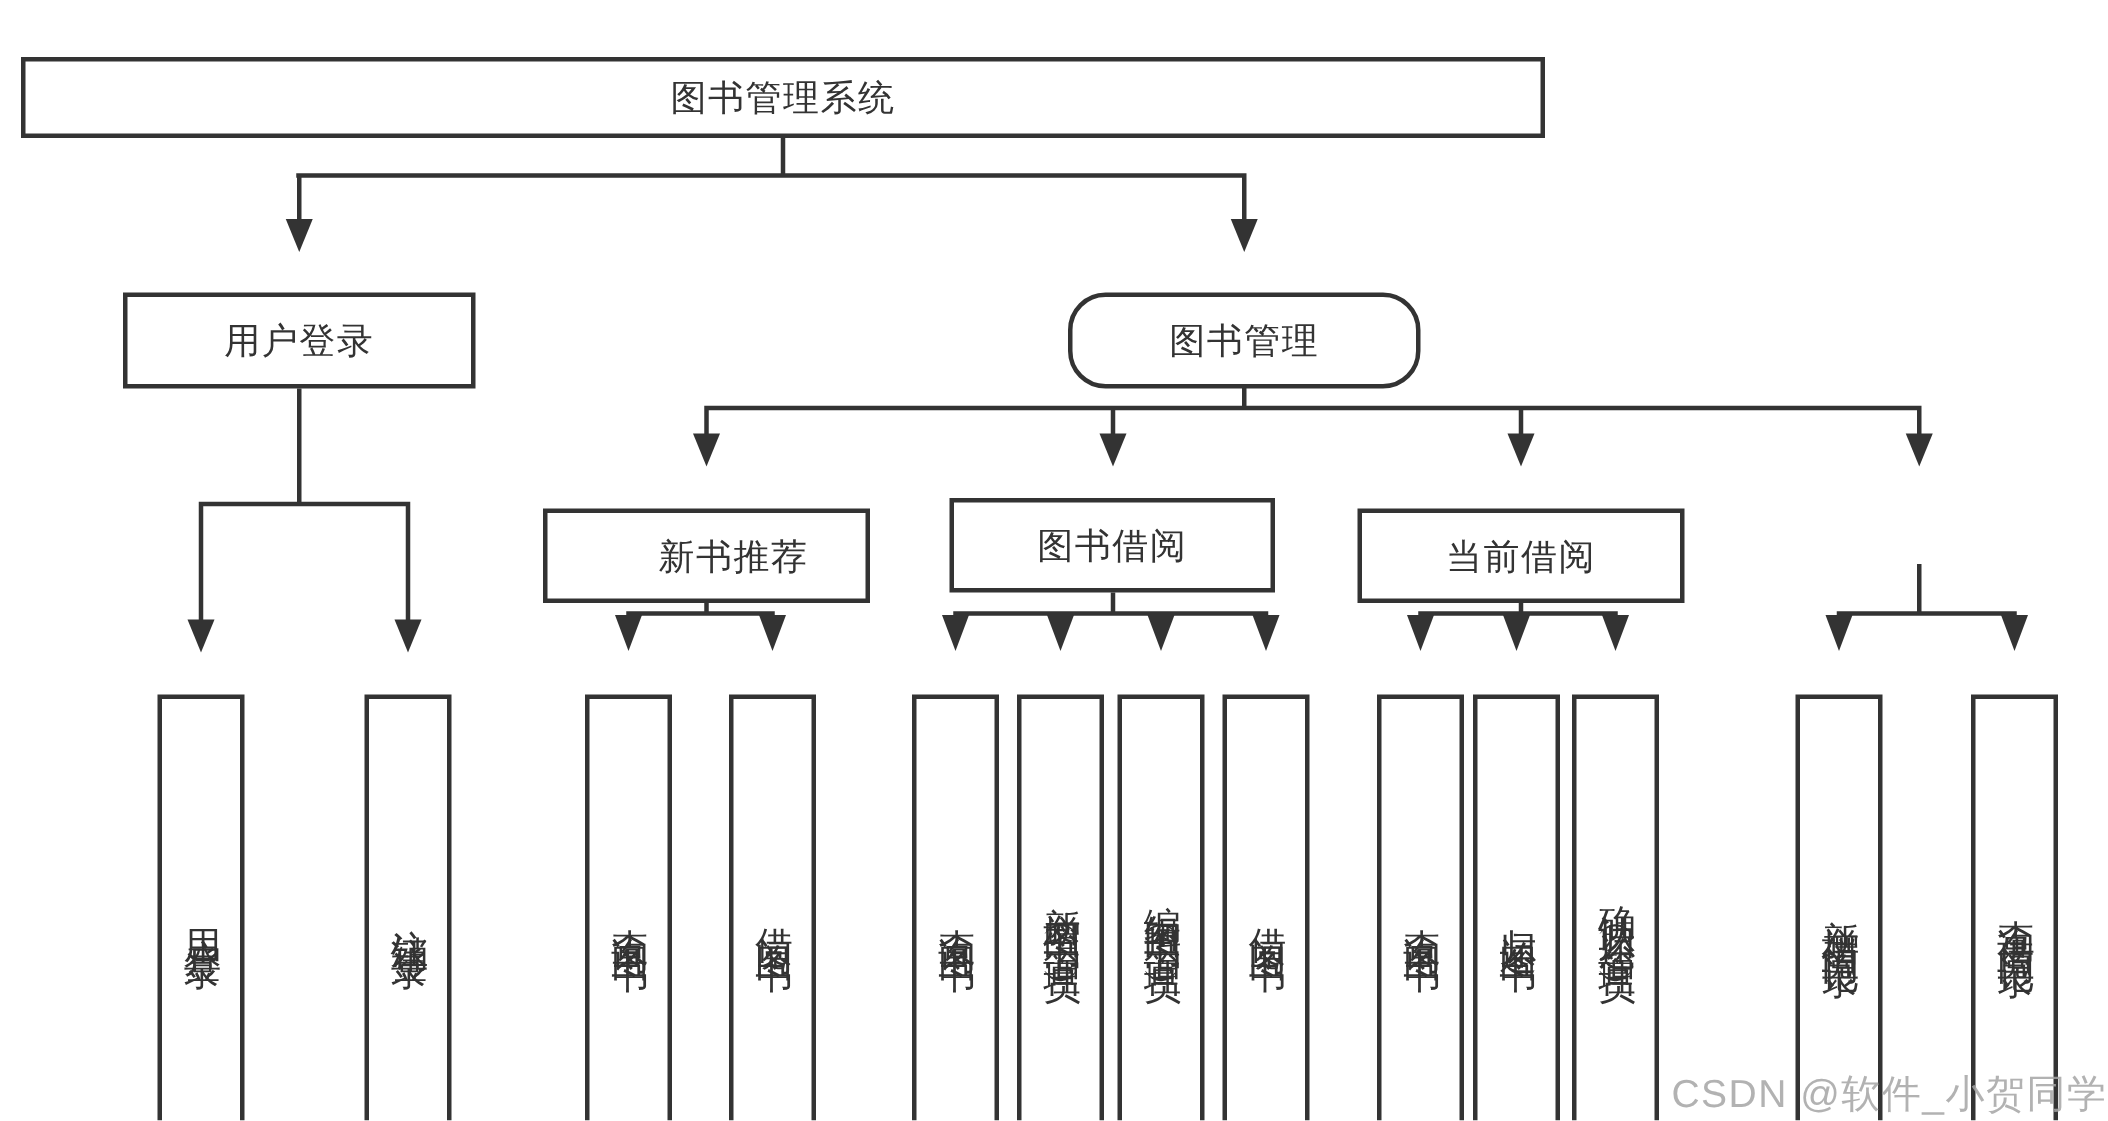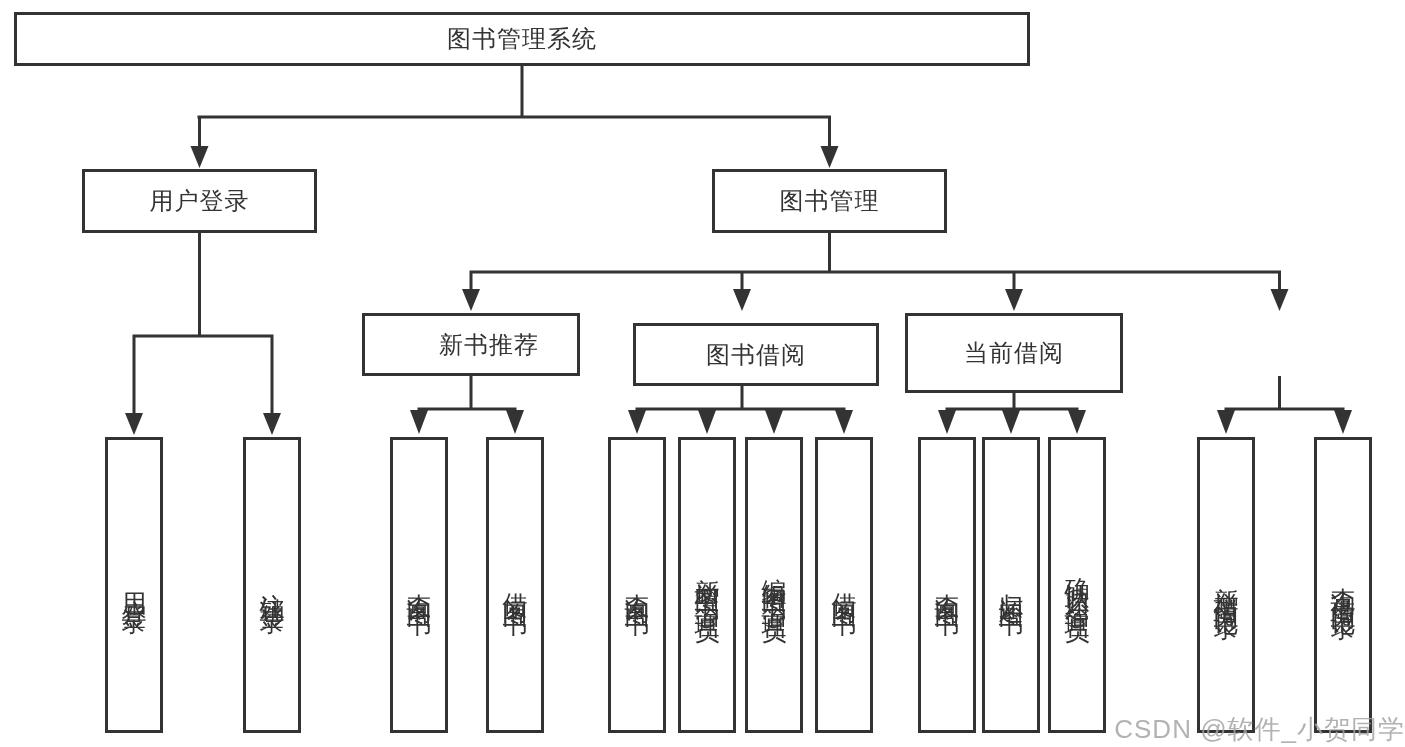--- a/index.html
+++ b/index.html
@@ -20,38 +20,39 @@
   .box {
     position: absolute;
     box-sizing: border-box;
     border: 3px solid #333333;
     background: #ffffff;
     display: flex;
     align-items: center;
     justify-content: center;
     z-index: 2;
     color: #333333;
+    margin-top: 26px;
   }
   .box.h { font-size: 24px; letter-spacing: 1px; }
   .box.v { top: 437px; width: 58px; height: 296px; }
   .vtext {
     writing-mode: vertical-rl;
     font-size: 25px;
     line-height: 1.0;
     letter-spacing: 6px;
     color: #333333;
     white-space: nowrap;
   }
   
   #node-root      { left: 14px;  top: 12px;  width: 1016px; height: 54px; }
   #node-login     { left: 82px;  top: 169px; width: 235px;  height: 64px; }
-  #node-mgmt      { left: 712px; top: 169px; width: 235px;  height: 64px; }
+  #node-mgmt      { left: 712px; top: 169px; width: 235px;  height: 64px; border-radius: 25px; }
   #node-newbooks  { left: 362px; top: 313px; width: 218px;  height: 63px; padding-left: 36px; }
-  #node-borrow    { left: 633px; top: 323px; width: 246px;  height: 63px; }
-  #node-current   { left: 905px; top: 313px; width: 218px;  height: 80px; }
+  #node-borrow    { left: 633px; top: 306px; width: 217px;  height: 63px; }
+  #node-current   { left: 905px; top: 313px; width: 218px;  height: 63px; }
   #node-records   { left: 1172px;top: 313px; width: 215px;  height: 63px; }
   
   #leaf-0  { left: 105px; }
   #leaf-1  { left: 243px; }
   #leaf-2  { left: 390px; }
   #leaf-3  { left: 486px; }
   #leaf-4  { left: 608px; }
   #leaf-5  { left: 678px; }
   #leaf-6  { left: 745px; }
   #leaf-7  { left: 815px; }

